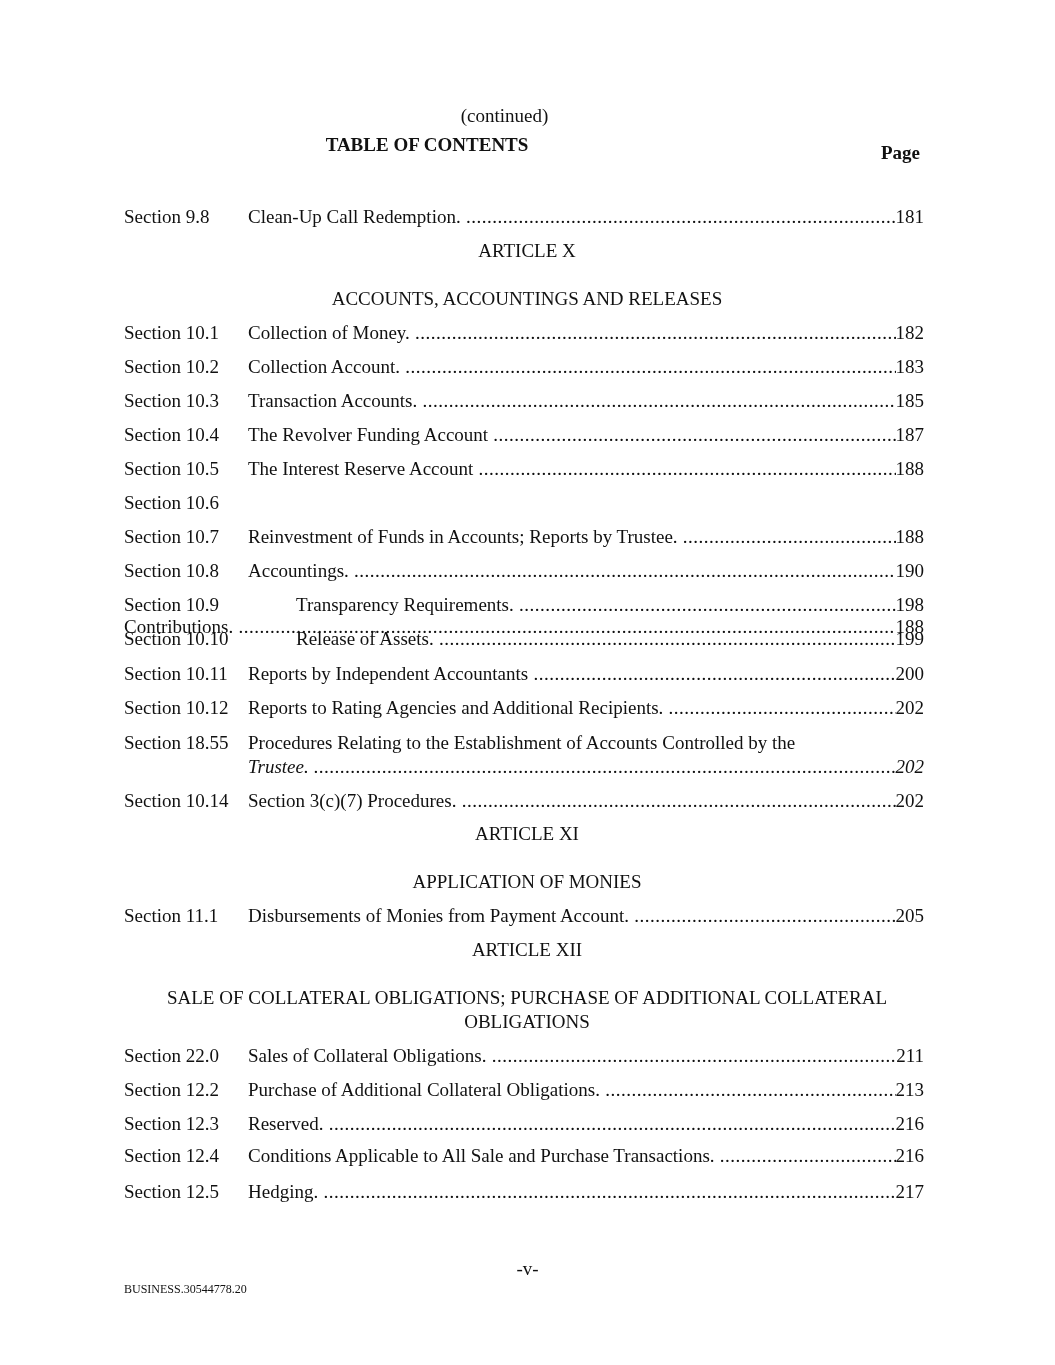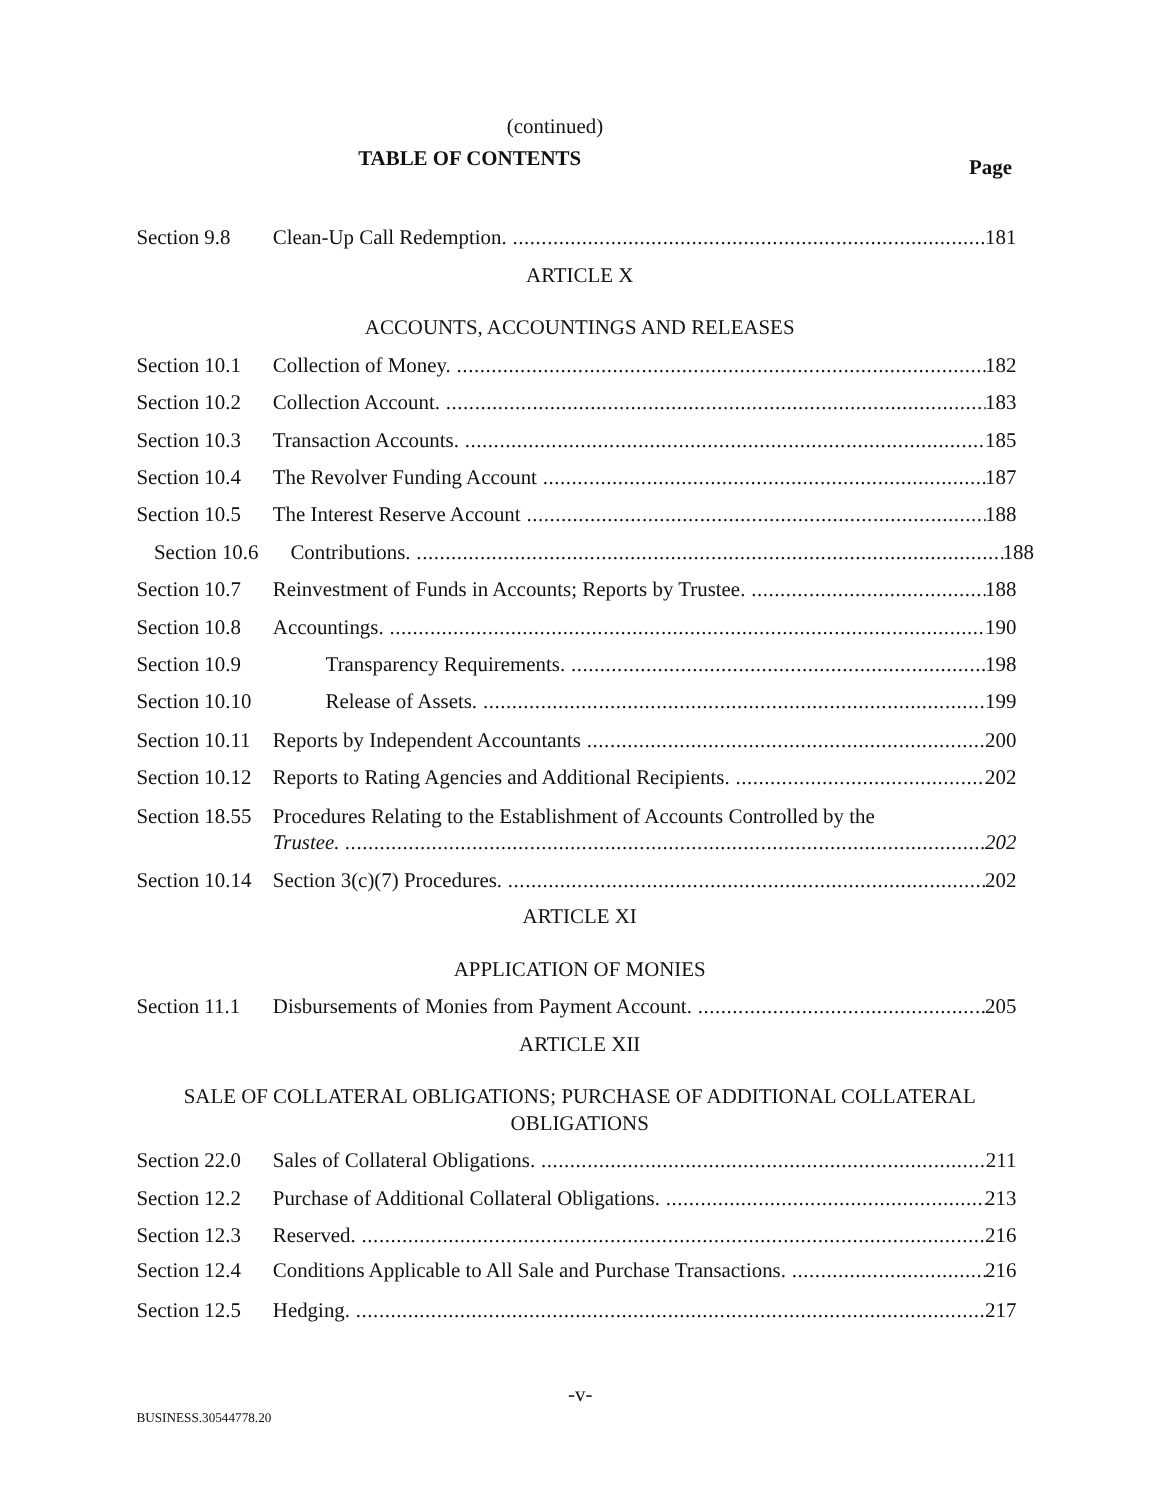--- a/index.html
+++ b/index.html
@@ -163,21 +163,21 @@
         <span class="pg">187</span>
       </span>
   </div>
   <div class="entry" style="left:124px; top:457px;">
     <span class="sec">Section 10.5</span>
     <span class="body">
         <span class="title-wrap"><span class="t">The Interest Reserve Account</span></span>
         <span class="pg">188</span>
       </span>
   </div>
-  <div class="entry" style="left:140px; top:491px;">
+  <div class="entry" style="left:124px; top:491px;flex-direction:column;">
     <span class="sec">Section 10.6</span>
     <span class="body">
         <span class="title-wrap"><span class="t">Contributions.</span></span>
         <span class="pg">188</span>
       </span>
   </div>
   <div class="entry" style="left:124px; top:525px;">
     <span class="sec">Section 10.7</span>
     <span class="body">
         <span class="title-wrap"><span class="t">Reinvestment of Funds in Accounts; Reports by Trustee.</span></span>

